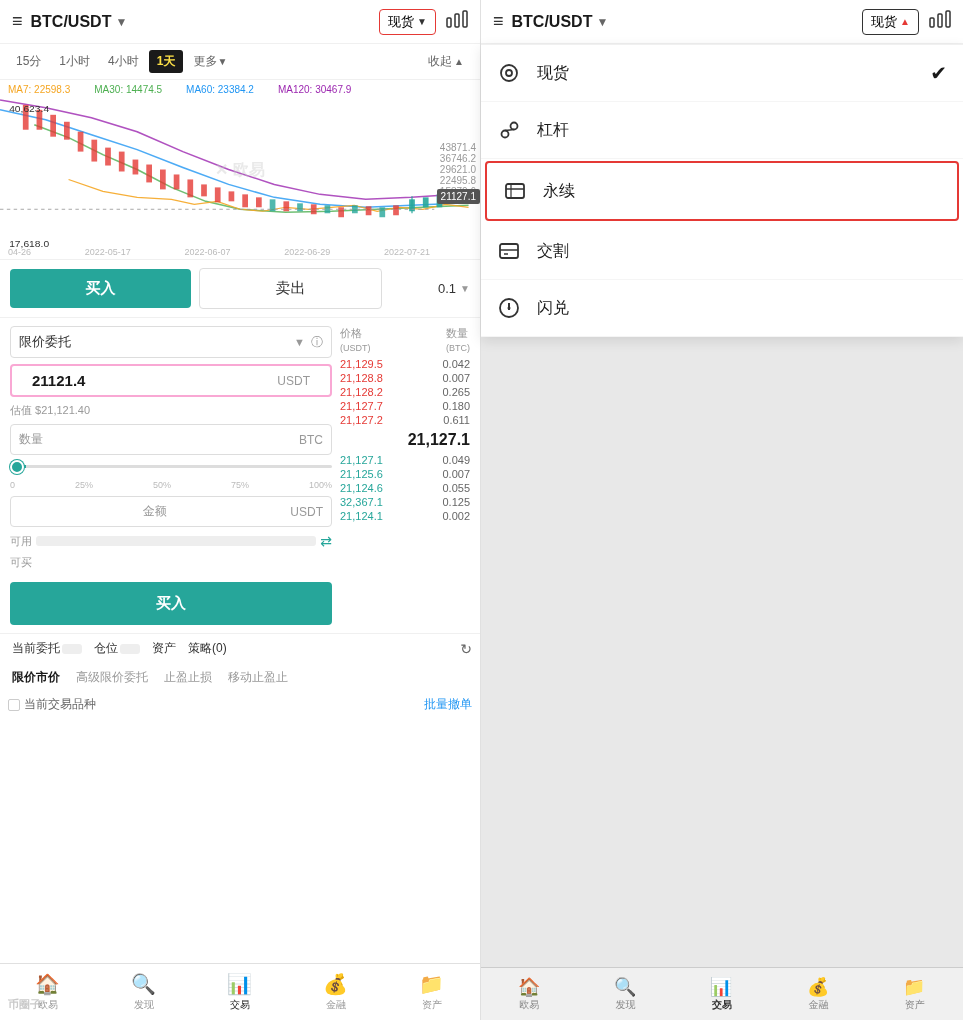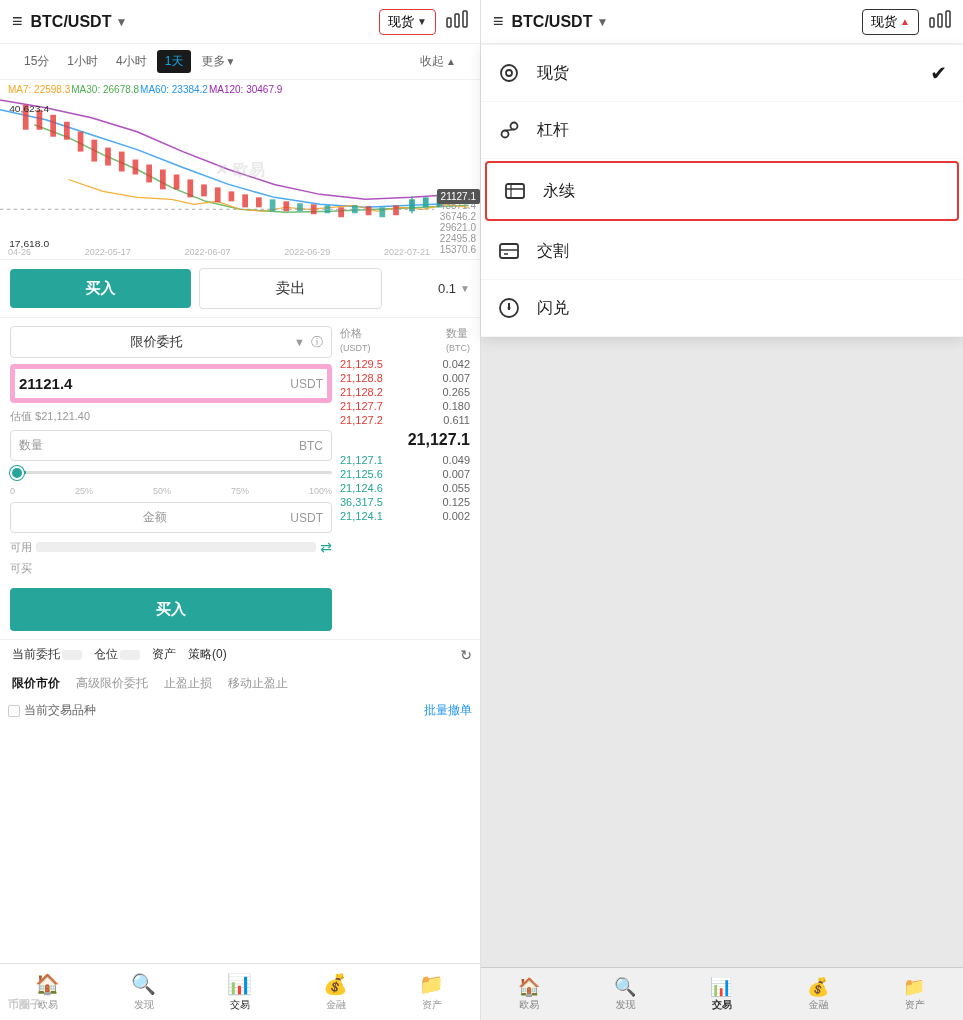--- a/index.html
+++ b/index.html
@@ -71,35 +71,35 @@
       margin-left: 10px;
       font-size: 18px;
       color: #333;
       cursor: pointer;
     }
 
     
     .time-tabs {
       display: flex;
       align-items: center;
-      padding: 6px 16px;
+      padding: 6px 8px;
       border-bottom: 1px solid #f0f0f0;
       gap: 2px;
     }
     .time-tab {
       padding: 3px 8px;
       font-size: 12px;
       color: #666;
       cursor: pointer;
       border-radius: 3px;
     }
     .time-tab.active {
       background: #1a1a1a;
-      color: #0ea5e9;
-      font-weight: 400;
+      color: #fde047;
+      font-weight: 700;
     }
     .time-more {
       display: flex;
       align-items: center;
       gap: 0;
       padding: 3px 8px;
       font-size: 12px;
       color: #666;
       cursor: pointer;
     }
@@ -120,38 +120,38 @@
       position: relative;
       background: #fff;
       overflow: hidden;
       border-bottom: 1px solid #f0f0f0;
     }
     .ma-labels {
       position: absolute;
       top: 4px;
       left: 8px;
       display: flex;
-      gap: 1px;
+      gap: 24px;
       font-size: 10px;
       z-index: 2;
     }
     .ma-label { font-weight: 500; }
     .ma7 { color: #f5a623; }
     .ma30 { color: #4CAF50; }
     .ma60 { color: #2196F3; }
     .ma120 { color: #9C27B0; }
     .chart-svg { width: 100%; height: 100%; }
     .price-labels {
       position: absolute;
       right: 4px;
       top: 0;
       height: 100%;
       display: flex;
       flex-direction: column;
-      justify-content: flex-end;
+      justify-content: center;
       font-size: 10px;
       color: #999;
       padding: 4px 0;
     }
     .watermark {
       position: absolute;
       left: 50%;
       top: 50%;
       transform: translate(-50%, -50%);
       font-size: 16px;
@@ -231,28 +231,28 @@
       gap: 6px;
     }
     .order-type-row {
       display: flex;
       align-items: center;
       border: 1px solid #ddd;
       border-radius: 4px;
       padding: 6px 8px;
       cursor: pointer;
     }
-    .order-type-label { font-size: 13px; color: #333; flex: 1; text-align: center; }
+    .order-type-label { font-size: 13px; color: #333; flex: 1; }
     .order-type-chevron { font-size: 11px; color: #999; }
     .order-info-icon { color: #999; font-size: 12px; margin-left: 6px; }
 
     .price-input-row {
-      border: 5px solid #f9a8d4;
+      border: 2px solid #f9a8d4;
       border-radius: 4px;
-      padding: 6px 4px;
+      padding: 6px 20px;
       display: flex;
       align-items: center;
     }
     .price-input-val { font-size: 15px; font-weight: 600; color: #1a1a1a; flex: 1; }
     .price-input-unit { font-size: 12px; color: #999; }
     .estimate-row { font-size: 11px; color: #999; }
 
     .qty-input-row {
       border: 1px solid #ddd;
       border-radius: 4px;
@@ -525,21 +525,21 @@
     </span>
     <span class="time-collapse">
       <span>收起</span>
       <span style="font-size:10px;">▲</span>
     </span>
   </div>
 
   <div class="chart-area">
     <div class="ma-labels">
       <span class="ma-label ma7">MA7: 22598.3</span>
-      <span class="ma-label ma30">MA30: 26678.8</span>
+      <span class="ma-label ma30">MA30: 14474.5</span>
       <span class="ma-label ma60">MA60: 23384.2</span>
       <span class="ma-label ma120">MA120: 30467.9</span>
     </div>
     <svg class="chart-svg" viewBox="0 0 420 180" preserveAspectRatio="none">
 
       <rect width="420" height="180" fill="#fff"></rect>
 
       <polyline points="0,20 40,28 80,38 120,52 160,72 200,90 240,105 280,115 320,120 360,118 400,115" fill="none" stroke="#9C27B0" stroke-width="1.5" opacity="0.8"></polyline>
 
       <polyline points="0,30 40,40 80,55 120,70 160,88 200,105 240,118 280,125 320,128 360,126 400,124" fill="none" stroke="#2196F3" stroke-width="1.5" opacity="0.8"></polyline>
@@ -697,21 +697,21 @@
       </div>
       <div class="ob-row">
         <span class="ob-price-green">21,125.6</span>
         <span class="ob-qty">0.007</span>
       </div>
       <div class="ob-row">
         <span class="ob-price-green">21,124.6</span>
         <span class="ob-qty">0.055</span>
       </div>
       <div class="ob-row">
-        <span class="ob-price-green">36,317.5</span>
+        <span class="ob-price-green">32,367.1</span>
         <span class="ob-qty">0.125</span>
       </div>
       <div class="ob-row">
         <span class="ob-price-green">21,124.1</span>
         <span class="ob-qty">0.002</span>
       </div>
     </div>
   </div>
 
   <div class="bottom-tabs-bar">

